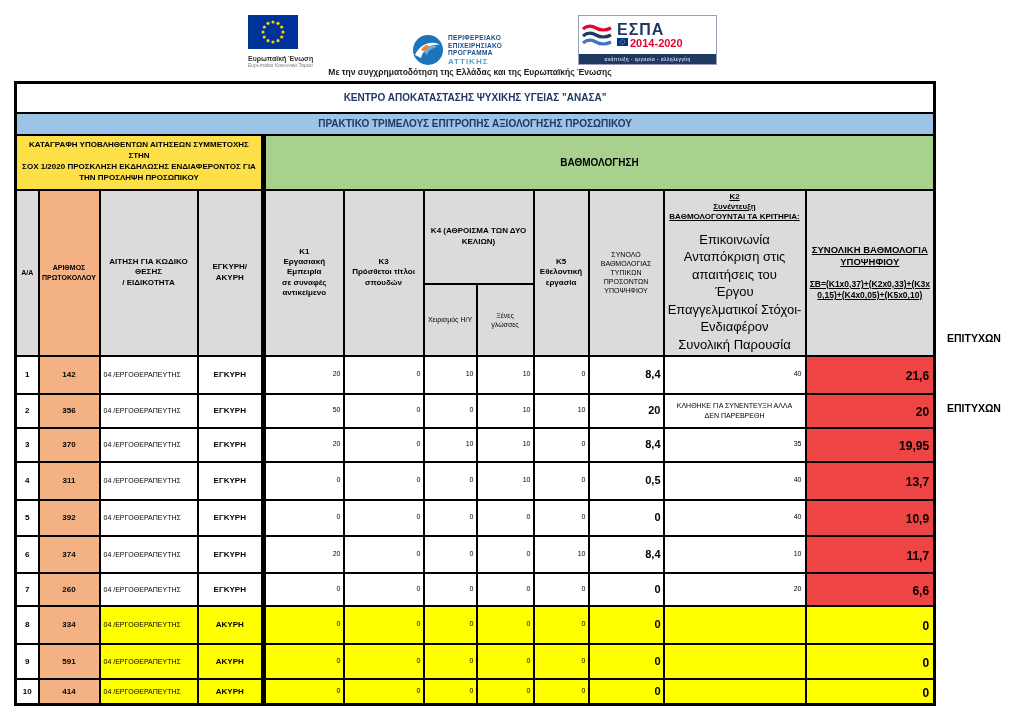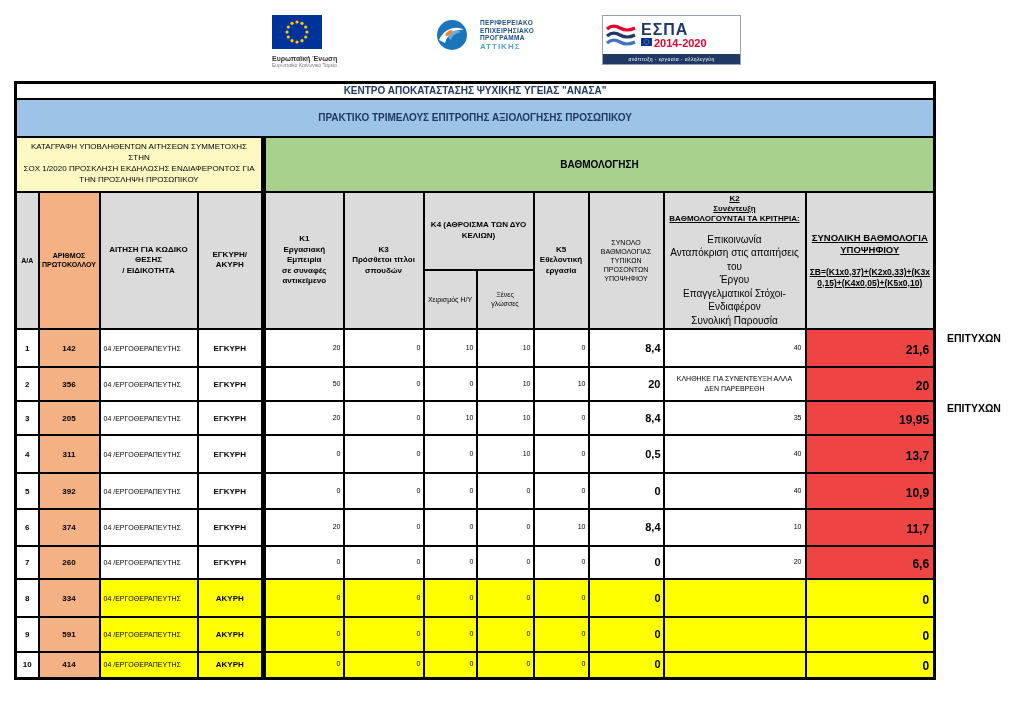--- a/index.html
+++ b/index.html
@@ -1,24 +1,24 @@
 <!DOCTYPE html>
 <html><head>
 <meta charset="utf-8">
 <style>
   html,body{margin:0;padding:0;background:#fff;}
   .page{position:relative;width:1024px;height:724px;background:#fff;
         font-family:"Liberation Sans","DejaVu Sans",sans-serif;color:#000;overflow:hidden;}
 
   
-  .logo{position:absolute;margin-left:24px;}
+  .logo{position:absolute;}
   .eu{left:248px;top:15px;width:76px;text-align:left;}
   .eu-t1{font-size:7px;font-weight:bold;color:#333;margin-top:2px;}
   .eu-t2{font-size:5px;color:#777;}
-  .attiki{left:412px;top:19px;display:flex;align-items:center;gap:12px;}
+  .attiki{left:412px;top:34px;display:flex;align-items:center;gap:4px;}
   .att-text{display:flex;flex-direction:column;line-height:1.15;}
   .att-l{font-size:6.5px;font-weight:bold;color:#1d4e89;letter-spacing:.3px;}
   .att-r{font-size:8px;font-weight:bold;color:#4fa3d1;letter-spacing:1px;}
   .espa{left:578px;top:15px;width:137px;height:48px;border:1px solid #9aa0b5;background:#fff;
         display:flex;flex-direction:column;}
   .espa-main{flex:1;display:flex;align-items:center;padding:1px 3px 0 2px;}
   .espa-right{display:flex;flex-direction:column;align-items:flex-start;margin-left:2px;}
   .espa-title{font-size:16px;font-weight:bold;color:#1F3864;line-height:1;letter-spacing:1px;}
   .espa-row2{display:flex;align-items:flex-start;gap:2px;}
   .espa-years{font-size:11px;font-weight:bold;color:#E4032E;line-height:1;}
@@ -30,30 +30,30 @@
   
   .table-wrap{position:absolute;left:14px;top:81px;width:919px;}
   table.eval{border-collapse:collapse;table-layout:fixed;width:919px;border:3px solid #000;}
   table.eval td{border:2px solid #000;vertical-align:middle;overflow:hidden;
                 font-family:"Liberation Sans","DejaVu Sans",sans-serif;}
   .pre{white-space:pre-line;}
   .r-title td{background:#fff;text-align:center;font-size:10px;font-weight:bold;
               color:#1F3864;border-bottom:4px solid #000;}
   .r-sub td{background:#9DC3E6;text-align:center;font-size:10px;font-weight:bold;
             color:#1F3864;border-bottom:3px solid #000;}
-  .sec-left{background:#fef9c3;text-align:center;font-size:8px;font-weight:normal;line-height:1.35;}
+  .sec-left{background:#fde047;text-align:center;font-size:8px;font-weight:bold;line-height:1.35;}
   .sec-right{background:#A9D18E;text-align:center;font-size:10px;font-weight:bold;}
   .thickR{border-right:5px solid #000 !important;}
   td.h{background:#DBDBDB;text-align:center;font-size:8px;line-height:1.3;}
   td.h.bold{font-weight:bold;}
   td.h.small{font-size:7px;font-weight:bold;}
   td.h.reg{font-size:7px;font-weight:normal;}
   td.h.orange{background:#F4B183;}
   .k2title{display:block;font-size:8px;font-weight:bold;text-decoration:underline;white-space:pre-line;}
-  .k2crit{display:block;font-size:10px;margin-top:8px;white-space:pre-line;line-height:1.35;}
+  .k2crit{display:block;font-size:13px;margin-top:8px;white-space:pre-line;line-height:1.35;}
   .fintitle{display:block;font-size:9.5px;font-weight:bold;text-decoration:underline;white-space:pre-line;text-align:center;}
   .finformula{display:block;font-size:8.5px;font-weight:bold;text-decoration:underline;
               margin-top:10px;line-height:1.3;word-break:break-all;padding:0 2px;}
   
   td.aa{text-align:center;font-size:8px;font-weight:bold;background:#fff;}
   td.prot{text-align:center;font-size:8px;font-weight:bold;background:#F4B183;}
   td.pos{text-align:left;font-size:7px;padding-left:3px;background:#fff;}
   td.val{text-align:center;font-size:8px;font-weight:bold;background:#fff;}
   td.n{text-align:right;vertical-align:bottom;font-size:7px;padding:0 2px 2px 0;background:#fff;}
   td.tot{text-align:right;vertical-align:bottom;font-size:11px;font-weight:bold;
@@ -123,43 +123,44 @@
             <rect width="11" height="8" fill="#003399"></rect>
               <circle cx="5.5" cy="4" r="2.3" fill="none" stroke="#FFCC00" stroke-width="0.8" stroke-dasharray="0.7 0.7"></circle>
           </svg>
           <span class="espa-years">2014-2020</span>
         </span>
       </div>
     </div>
     <div class="espa-bar">ανάπτυξη - εργασία - αλληλεγγύη</div>
   </div>
 
+  <div class="cofinance">Με την συγχρηματοδότηση της Ελλάδας και της Ευρωπαϊκής Ένωσης</div>
 
   <div class="table-wrap">
     <table class="eval">
       <colgroup>
         <col style="width:23px">
           <col style="width:61px">
           <col style="width:98px">
           <col style="width:66px">
         <col style="width:80px">
           <col style="width:80px">
           <col style="width:53px">
           <col style="width:57px">
         <col style="width:55px">
           <col style="width:75px">
           <col style="width:142px">
           <col style="width:129px">
       </colgroup>
 
       <tbody>
-          <tr class="r-title" style="height:16px">
+          <tr class="r-title" style="height:30px">
         <td colspan="12">ΚΕΝΤΡΟ ΑΠΟΚΑΤΑΣΤΑΣΗΣ ΨΥΧΙΚΗΣ ΥΓΕΙΑΣ "ΑΝΑΣΑ"</td>
       </tr>
-      <tr class="r-sub" style="height:38px">
+      <tr class="r-sub" style="height:22px">
         <td colspan="12">ΠΡΑΚΤΙΚΟ ΤΡΙΜΕΛΟΥΣ ΕΠΙΤΡΟΠΗΣ ΑΞΙΟΛΟΓΗΣΗΣ ΠΡΟΣΩΠΙΚΟΥ</td>
       </tr>
       <tr style="height:55px">
         <td colspan="4" class="sec-left thickR pre">ΚΑΤΑΓΡΑΦΗ ΥΠΟΒΛΗΘΕΝΤΩΝ ΑΙΤΗΣΕΩΝ ΣΥΜΜΕΤΟΧΗΣ
 ΣΤΗΝ
 ΣΟΧ 1/2020 ΠΡΟΣΚΛΗΣΗ ΕΚΔΗΛΩΣΗΣ ΕΝΔΙΑΦΕΡΟΝΤΟΣ ΓΙΑ
 ΤΗΝ ΠΡΟΣΛΗΨΗ ΠΡΟΣΩΠΙΚΟΥ</td>
         <td colspan="8" class="sec-right">ΒΑΘΜΟΛΟΓΗΣΗ</td>
       </tr>
 
@@ -233,21 +234,21 @@
         <td class="n">0</td>
         <td class="n">0</td>
         <td class="n">10</td>
         <td class="n">10</td>
         <td class="tot">20</td>
         <td class="k2note">ΚΛΗΘΗΚΕ ΓΙΑ ΣΥΝΕΝΤΕΥΞΗ ΑΛΛΑ ΔΕΝ ΠΑΡΕΒΡΕΘΗ</td>
         <td class="fin">20</td>
       </tr>
       <tr class="data" style="height:34px">
         <td class="aa">3</td>
-        <td class="prot">205</td>
+        <td class="prot">370</td>
         <td class="pos">04 /ΕΡΓΟΘΕΡΑΠΕΥΤΗΣ</td>
         <td class="val thickR">ΕΓΚΥΡΗ</td>
         <td class="n">20</td>
         <td class="n">0</td>
         <td class="n">10</td>
         <td class="n">10</td>
         <td class="n">0</td>
         <td class="tot">8,4</td>
         <td class="k2n">35</td>
         <td class="fin">19,95</td>

